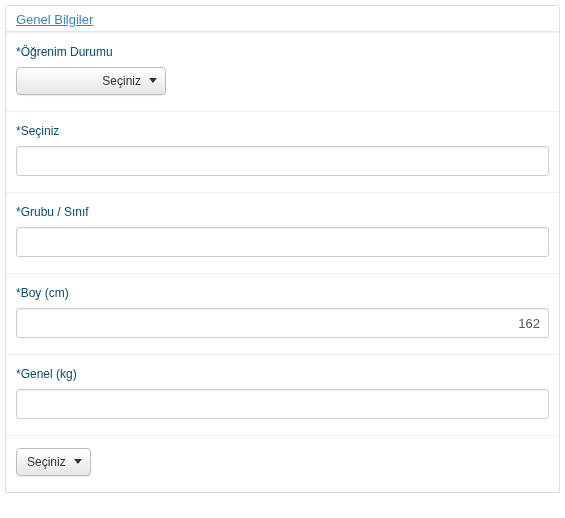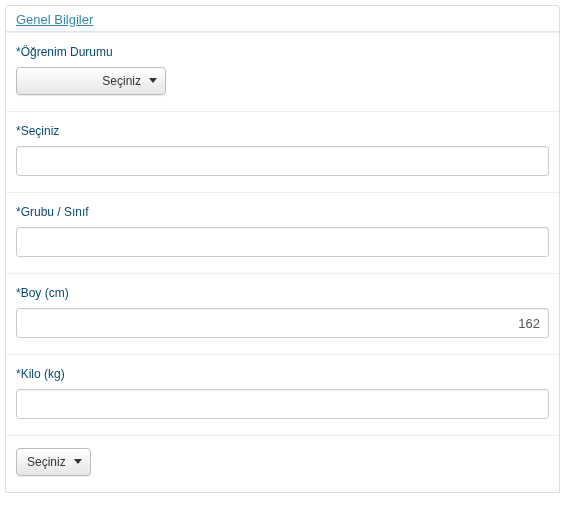--- a/index.html
+++ b/index.html
@@ -101,21 +101,21 @@
     <span class="field-label">Grubu / Sınıf</span>
     <input type="text" class="text-input" value="" style="">
   </div>
 
   <div class="field-row">
     <span class="field-label">Boy (cm)</span>
     <input type="text" class="text-input" value="162" style="">
   </div>
 
   <div class="field-row">
-    <span class="field-label">Kilo (kg)</span>
+    <span class="field-label">Genel (kg)</span>
     <input type="text" class="text-input" value="" style="">
   </div>
 
   <div class="field-row">
     <div class="dropdown dropdown-narrow">
       <span>Seçiniz</span>
       <span class="caret">
         <svg width="8" height="6" viewBox="0 0 8 6">
             <path d="M0 0 L8 0 L4 5 Z" fill="#333"></path>
           </svg>

